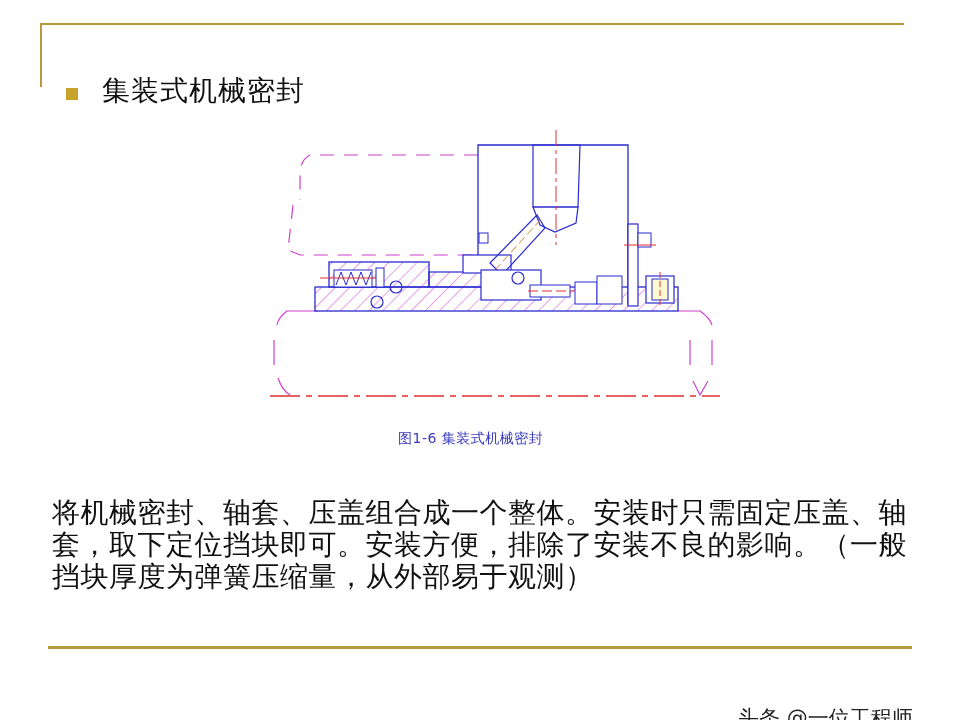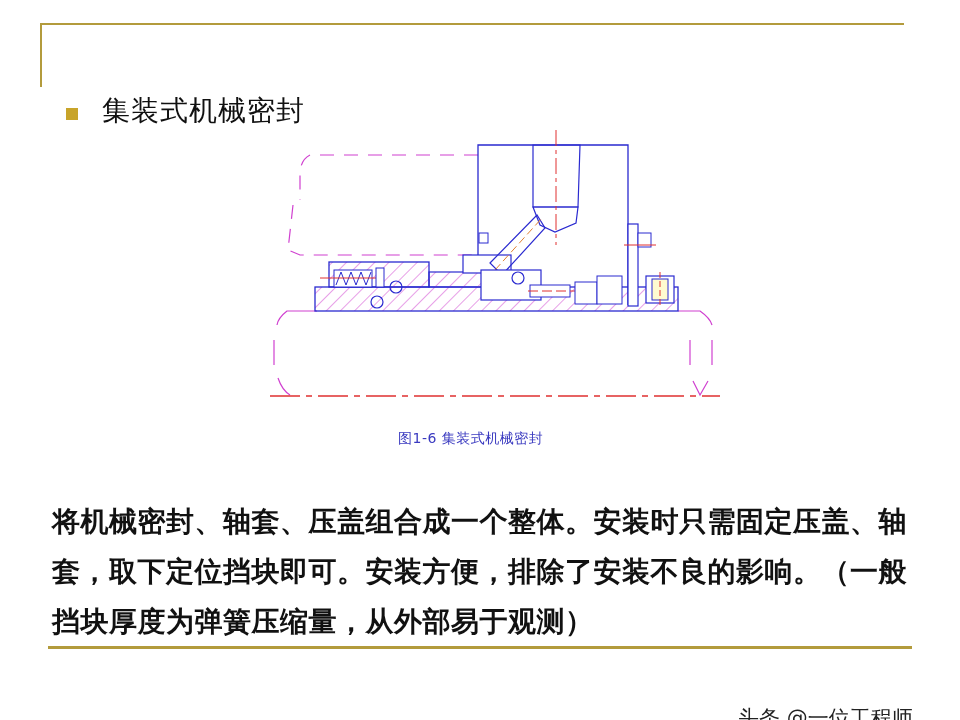--- a/index.html
+++ b/index.html
@@ -4,28 +4,28 @@
 <style>
   html, body { margin:0; padding:0; }
   body {
     width:960px; height:720px; position:relative; overflow:hidden;
     background:#ffffff;
     font-family:"DejaVu Sans","Liberation Sans",sans-serif;
   }
   .top-rule { position:absolute; left:40px; top:23px; width:864px; height:2px; background:#b39b3c; }
   .left-rule { position:absolute; left:40px; top:23px; width:2px; height:64px; background:#b39b3c; }
   .bottom-rule { position:absolute; left:48px; top:646px; width:864px; height:3px; background:#b39b3c; }
-  .title-row { position:absolute; left:66px; top:72px; display:flex; align-items:center;margin-top:20px; }
+  .title-row { position:absolute; left:66px; top:72px; display:flex; align-items:center; }
   .bullet { width:12px; height:12px; background:#c8a42a; margin-right:24px; margin-top:6px; }
   .title { font-size:28px; color:#111; letter-spacing:1px; }
   .figure { position:absolute; left:265px; top:130px; width:470px; height:290px; }
   .caption { position:absolute; left:398px; top:430px; font-size:14px; color:#3a3ac0; letter-spacing:0.5px; }
   .body-text {
     position:absolute; left:52px; top:497px; width:870px;
-    font-size:28px; line-height:50px; color:#111; letter-spacing:0.5px;font-weight:bold;
+    font-size:28px; line-height:32px; color:#111; letter-spacing:0.5px;
   }
   .watermark { position:absolute; left:738px; top:676px; font-size:21px; color:#222;margin-top:28px; }
 </style>
 </head>
 <body>
 
 <div class="top-rule"></div>
 <div class="left-rule"></div>
 
 <div class="title-row">

